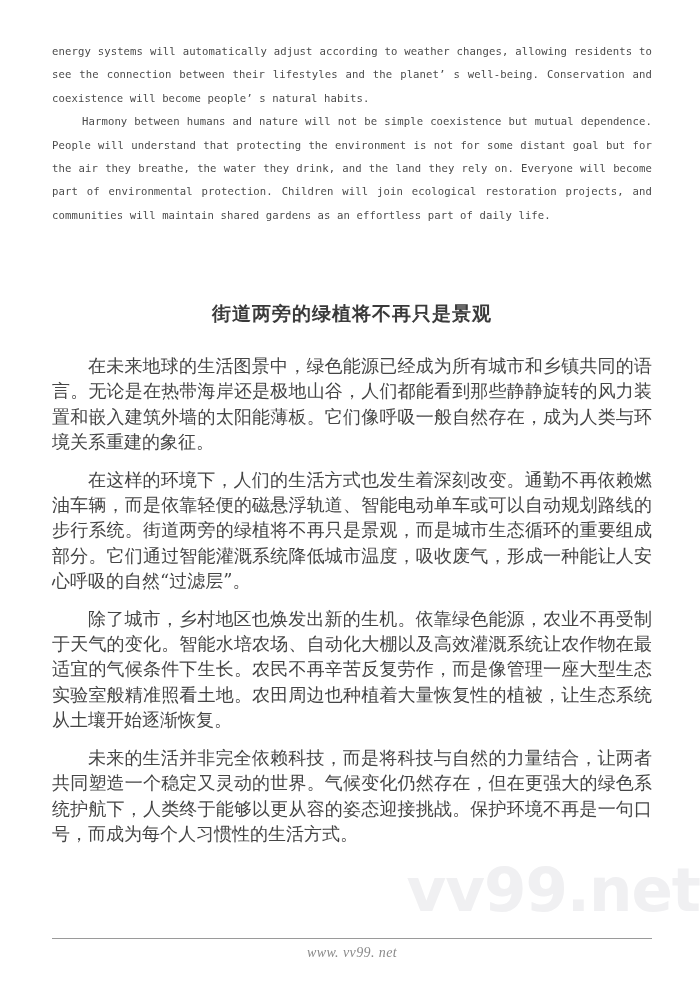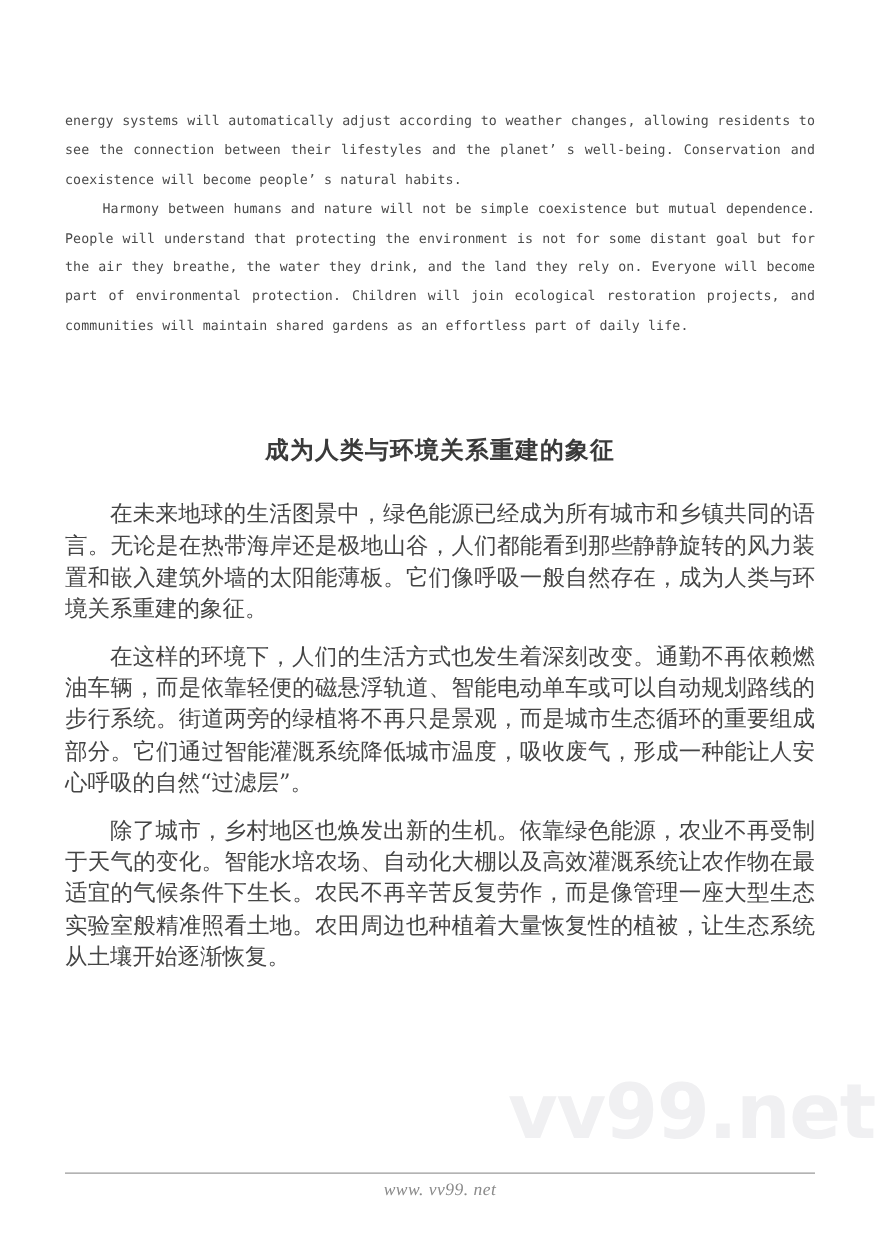--- a/index.html
+++ b/index.html
@@ -29,21 +29,21 @@
     font-family: "DejaVu Sans Mono", "Liberation Mono", monospace;
     font-size: 10.6px;
     line-height: 23.4px;
     color: #4a4a4a;
     text-align: justify;
     text-align-last: left;
     margin: 0;
     letter-spacing: 0.1px;
   }
   .en-para.first {
-    padding-top: 86px;
+    padding-top: 40px;
   }
   .en-para + .en-para {
   }
   .en-indent {
     display: inline-block;
     width: 30px;
   }
   
   .cn-heading {
     font-family: "DejaVu Sans", "Liberation Sans", sans-serif;
@@ -116,25 +116,26 @@
 
   <div class="watermark">vv99.net</div>
 
   <div class="content">
 
     <p class="en-para first"><span>energy systems will automatically adjust according to weather changes, allowing residents to see the connection between their lifestyles and the planet’ s well-being. Conservation and coexistence will become people’ s natural habits.</span></p>
 
     <p class="en-para"><span class="en-indent"></span><span>Harmony between humans and nature will not be simple coexistence but mutual dependence. People will understand that protecting the environment is not for some distant goal but for the air they breathe, the water they drink, and the land they rely on. Everyone will become part of environmental protection. Children will join ecological restoration projects, and communities will maintain shared gardens as an effortless part of daily life.</span></p>
 
 
-    <h1 class="cn-heading">成为人类与环境关系重建的象征</h1>
+    <h1 class="cn-heading">街道两旁的绿植将不再只是景观</h1>
 
     <p class="cn-para cn-first">在未来地球的生活图景中，绿色能源已经成为所有城市和乡镇共同的语言。无论是在热带海岸还是极地山谷，人们都能看到那些静静旋转的风力装置和嵌入建筑外墙的太阳能薄板。它们像呼吸一般自然存在，成为人类与环境关系重建的象征。</p>
     <p class="cn-para">在这样的环境下，人们的生活方式也发生着深刻改变。通勤不再依赖燃油车辆，而是依靠轻便的磁悬浮轨道、智能电动单车或可以自动规划路线的步行系统。街道两旁的绿植将不再只是景观，而是城市生态循环的重要组成部分。它们通过智能灌溉系统降低城市温度，吸收废气，形成一种能让人安心呼吸的自然“过滤层”。</p>
     <p class="cn-para">除了城市，乡村地区也焕发出新的生机。依靠绿色能源，农业不再受制于天气的变化。智能水培农场、自动化大棚以及高效灌溉系统让农作物在最适宜的气候条件下生长。农民不再辛苦反复劳作，而是像管理一座大型生态实验室般精准照看土地。农田周边也种植着大量恢复性的植被，让生态系统从土壤开始逐渐恢复。</p>
+    <p class="cn-para">未来的生活并非完全依赖科技，而是将科技与自然的力量结合，让两者共同塑造一个稳定又灵动的世界。气候变化仍然存在，但在更强大的绿色系统护航下，人类终于能够以更从容的姿态迎接挑战。保护环境不再是一句口号，而成为每个人习惯性的生活方式。</p>
 
   </div>
 
   <div class="footer">
     <div class="footer-rule"></div>
     <div class="footer-text">www. vv99. net</div>
   </div>
 
 </div>
 

